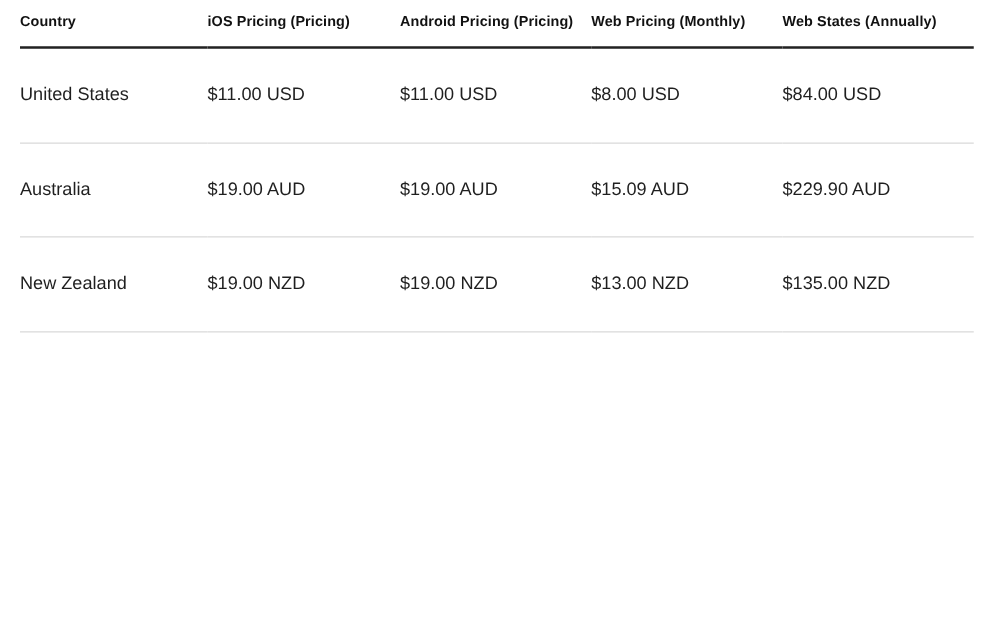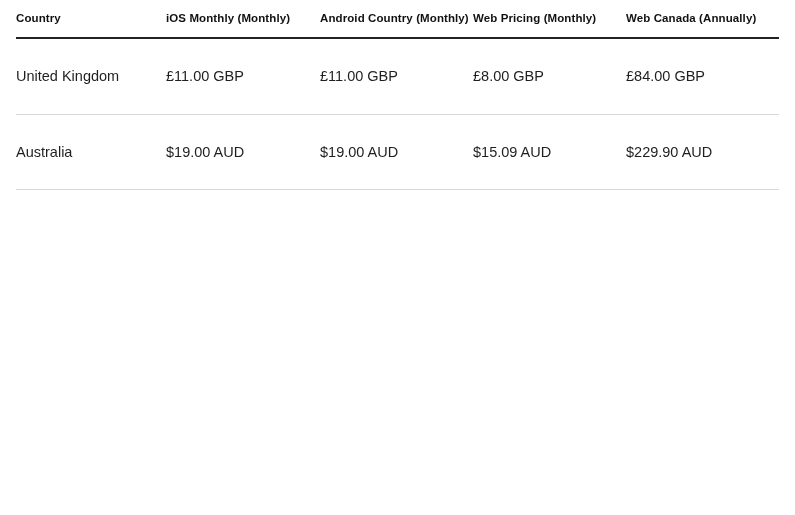--- a/index.html
+++ b/index.html
@@ -72,36 +72,43 @@
     <colgroup>
       <col class="col-country">
       <col class="col-ios">
       <col class="col-android">
       <col class="col-webm">
       <col class="col-weba">
     </colgroup>
     <thead>
       <tr>
         <th>Country</th>
-        <th>iOS Monthly (Monthly)</th>
-        <th>Android Country (Monthly)</th>
+        <th>iOS Pricing (Pricing)</th>
+        <th>Android Pricing (Pricing)</th>
         <th>Web Pricing (Monthly)</th>
-        <th>Web Canada (Annually)</th>
+        <th>Web States (Annually)</th>
       </tr>
     </thead>
     <tbody>
       <tr>
-        <td>United Kingdom</td>
-        <td>£11.00 GBP</td>
-        <td>£11.00 GBP</td>
-        <td>£8.00 GBP</td>
-        <td>£84.00 GBP</td>
+        <td>United States</td>
+        <td>$11.00 USD</td>
+        <td>$11.00 USD</td>
+        <td>$8.00 USD</td>
+        <td>$84.00 USD</td>
       </tr>
       <tr>
         <td>Australia</td>
         <td>$19.00 AUD</td>
         <td>$19.00 AUD</td>
         <td>$15.09 AUD</td>
         <td>$229.90 AUD</td>
       </tr>
+      <tr>
+        <td>New Zealand</td>
+        <td>$19.00 NZD</td>
+        <td>$19.00 NZD</td>
+        <td>$13.00 NZD</td>
+        <td>$135.00 NZD</td>
+      </tr>
     </tbody>
   </table>
 </div>
 
 </body></html>

